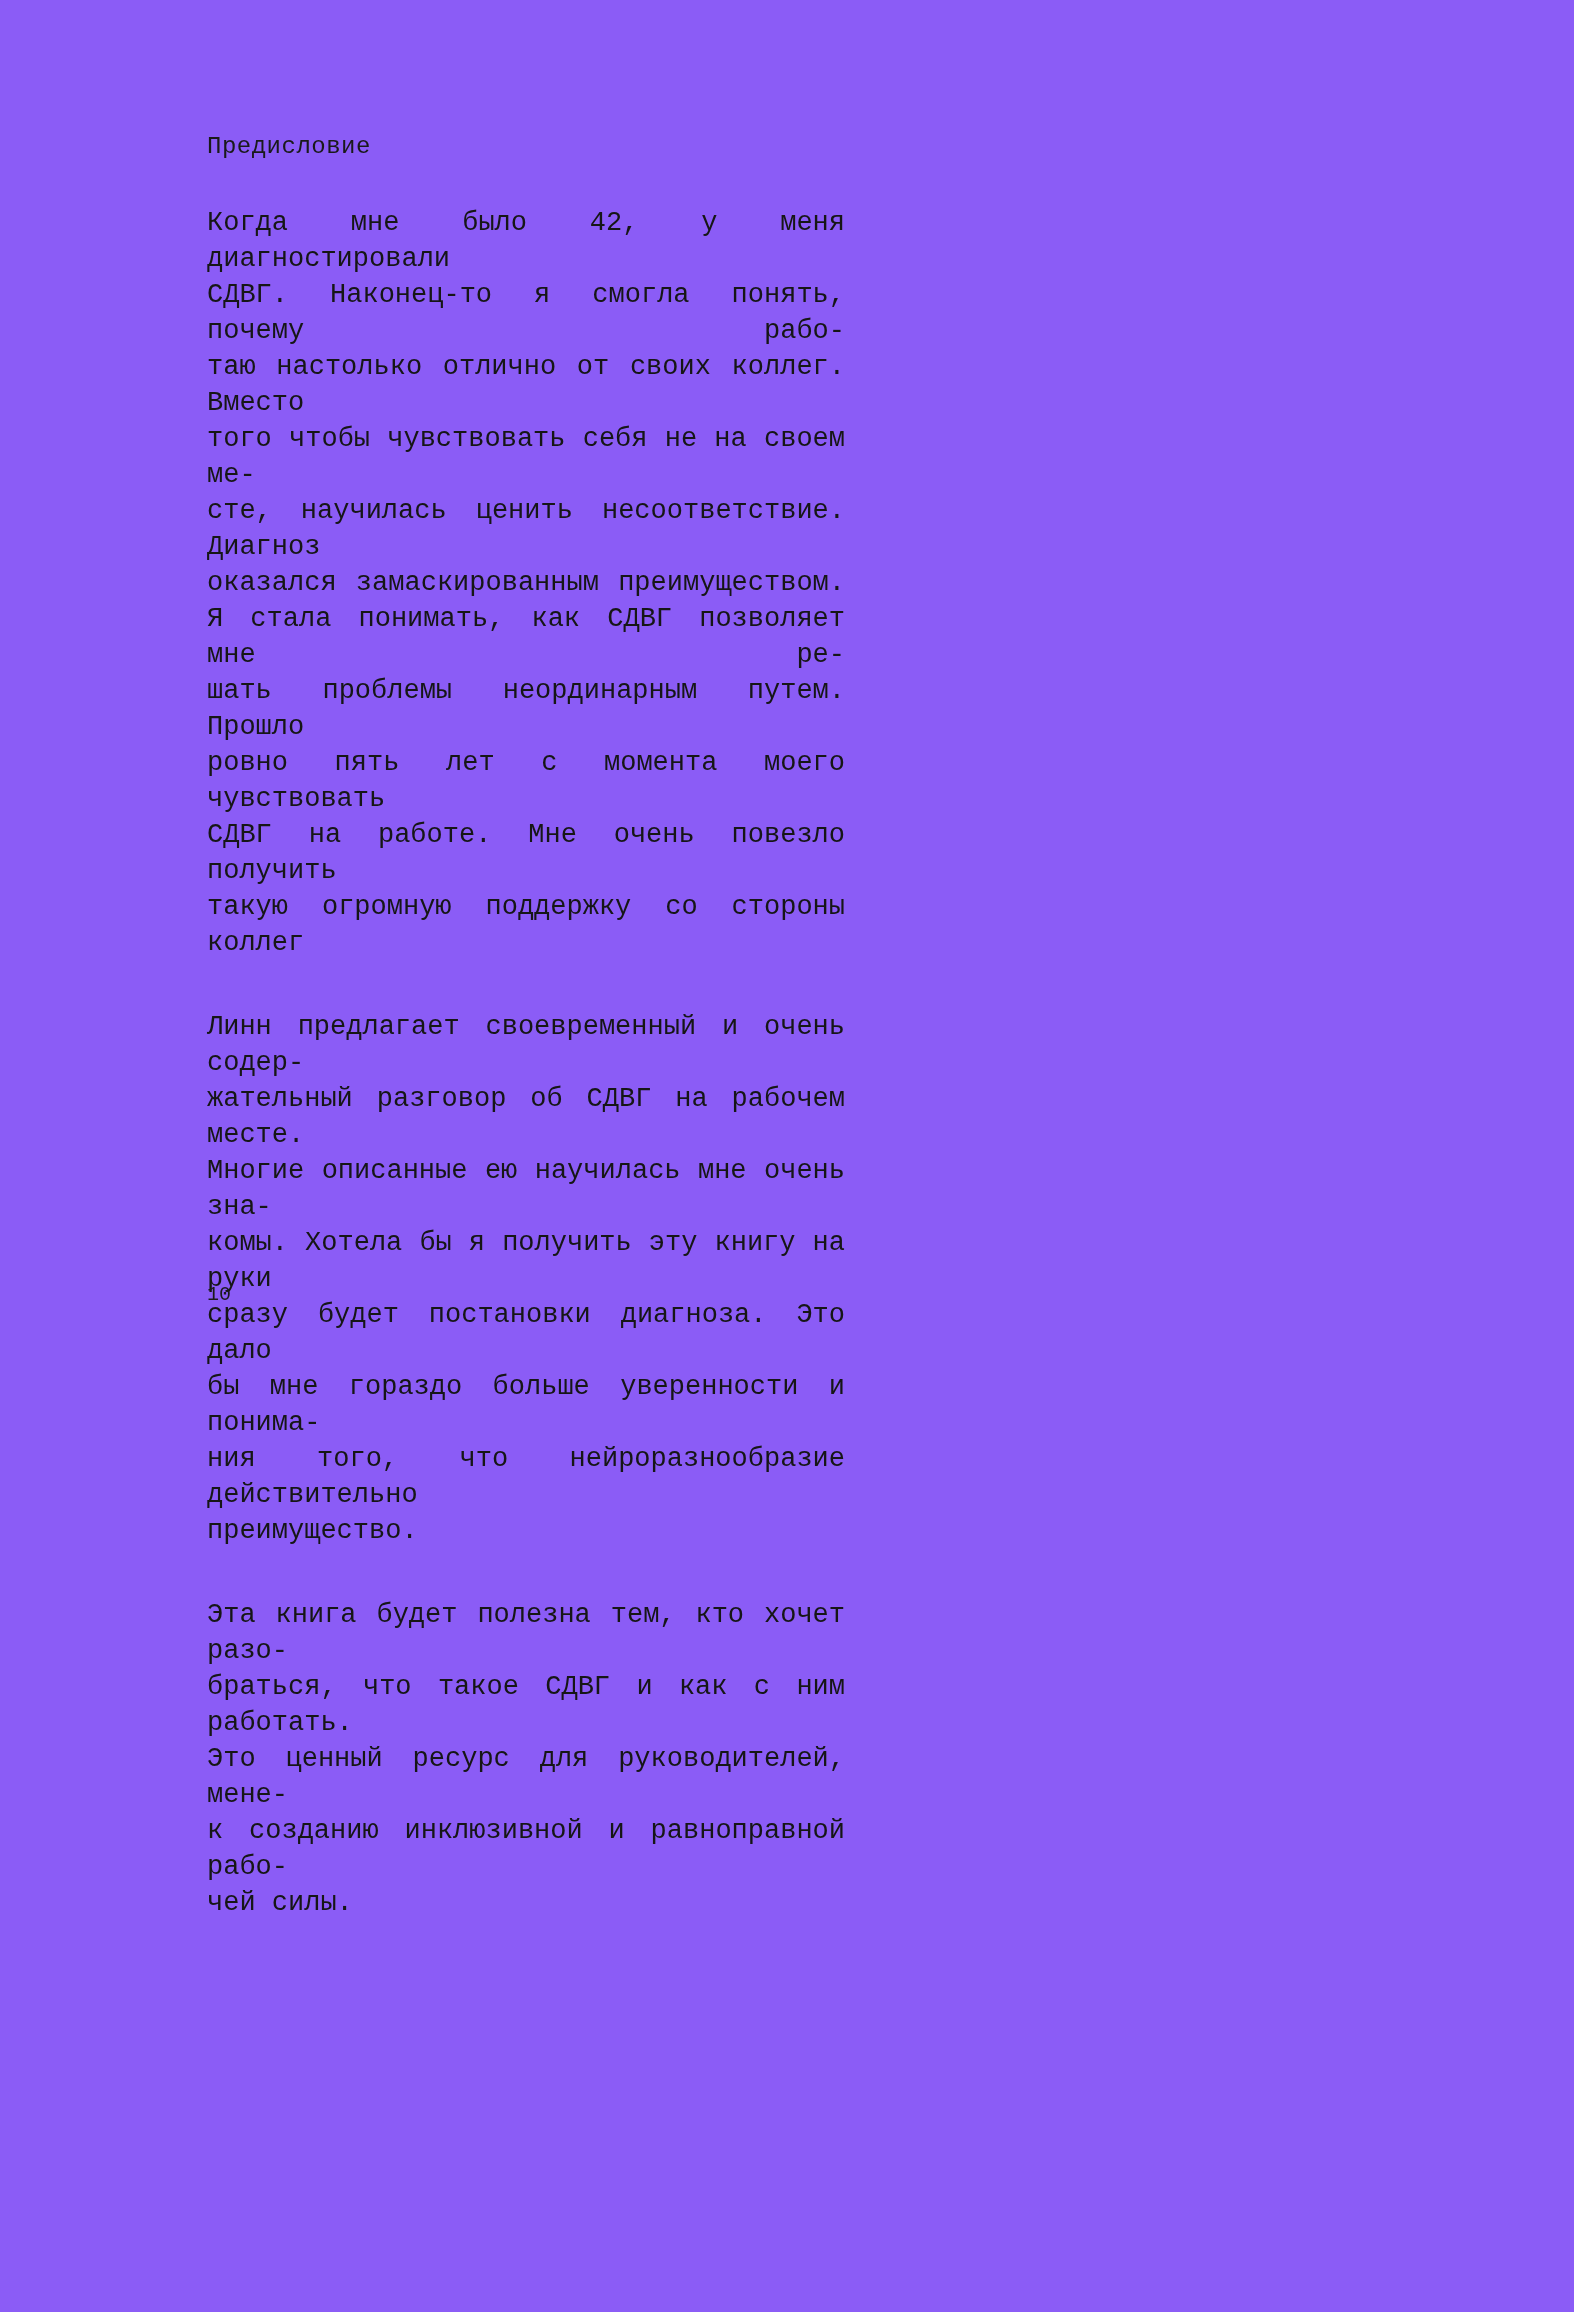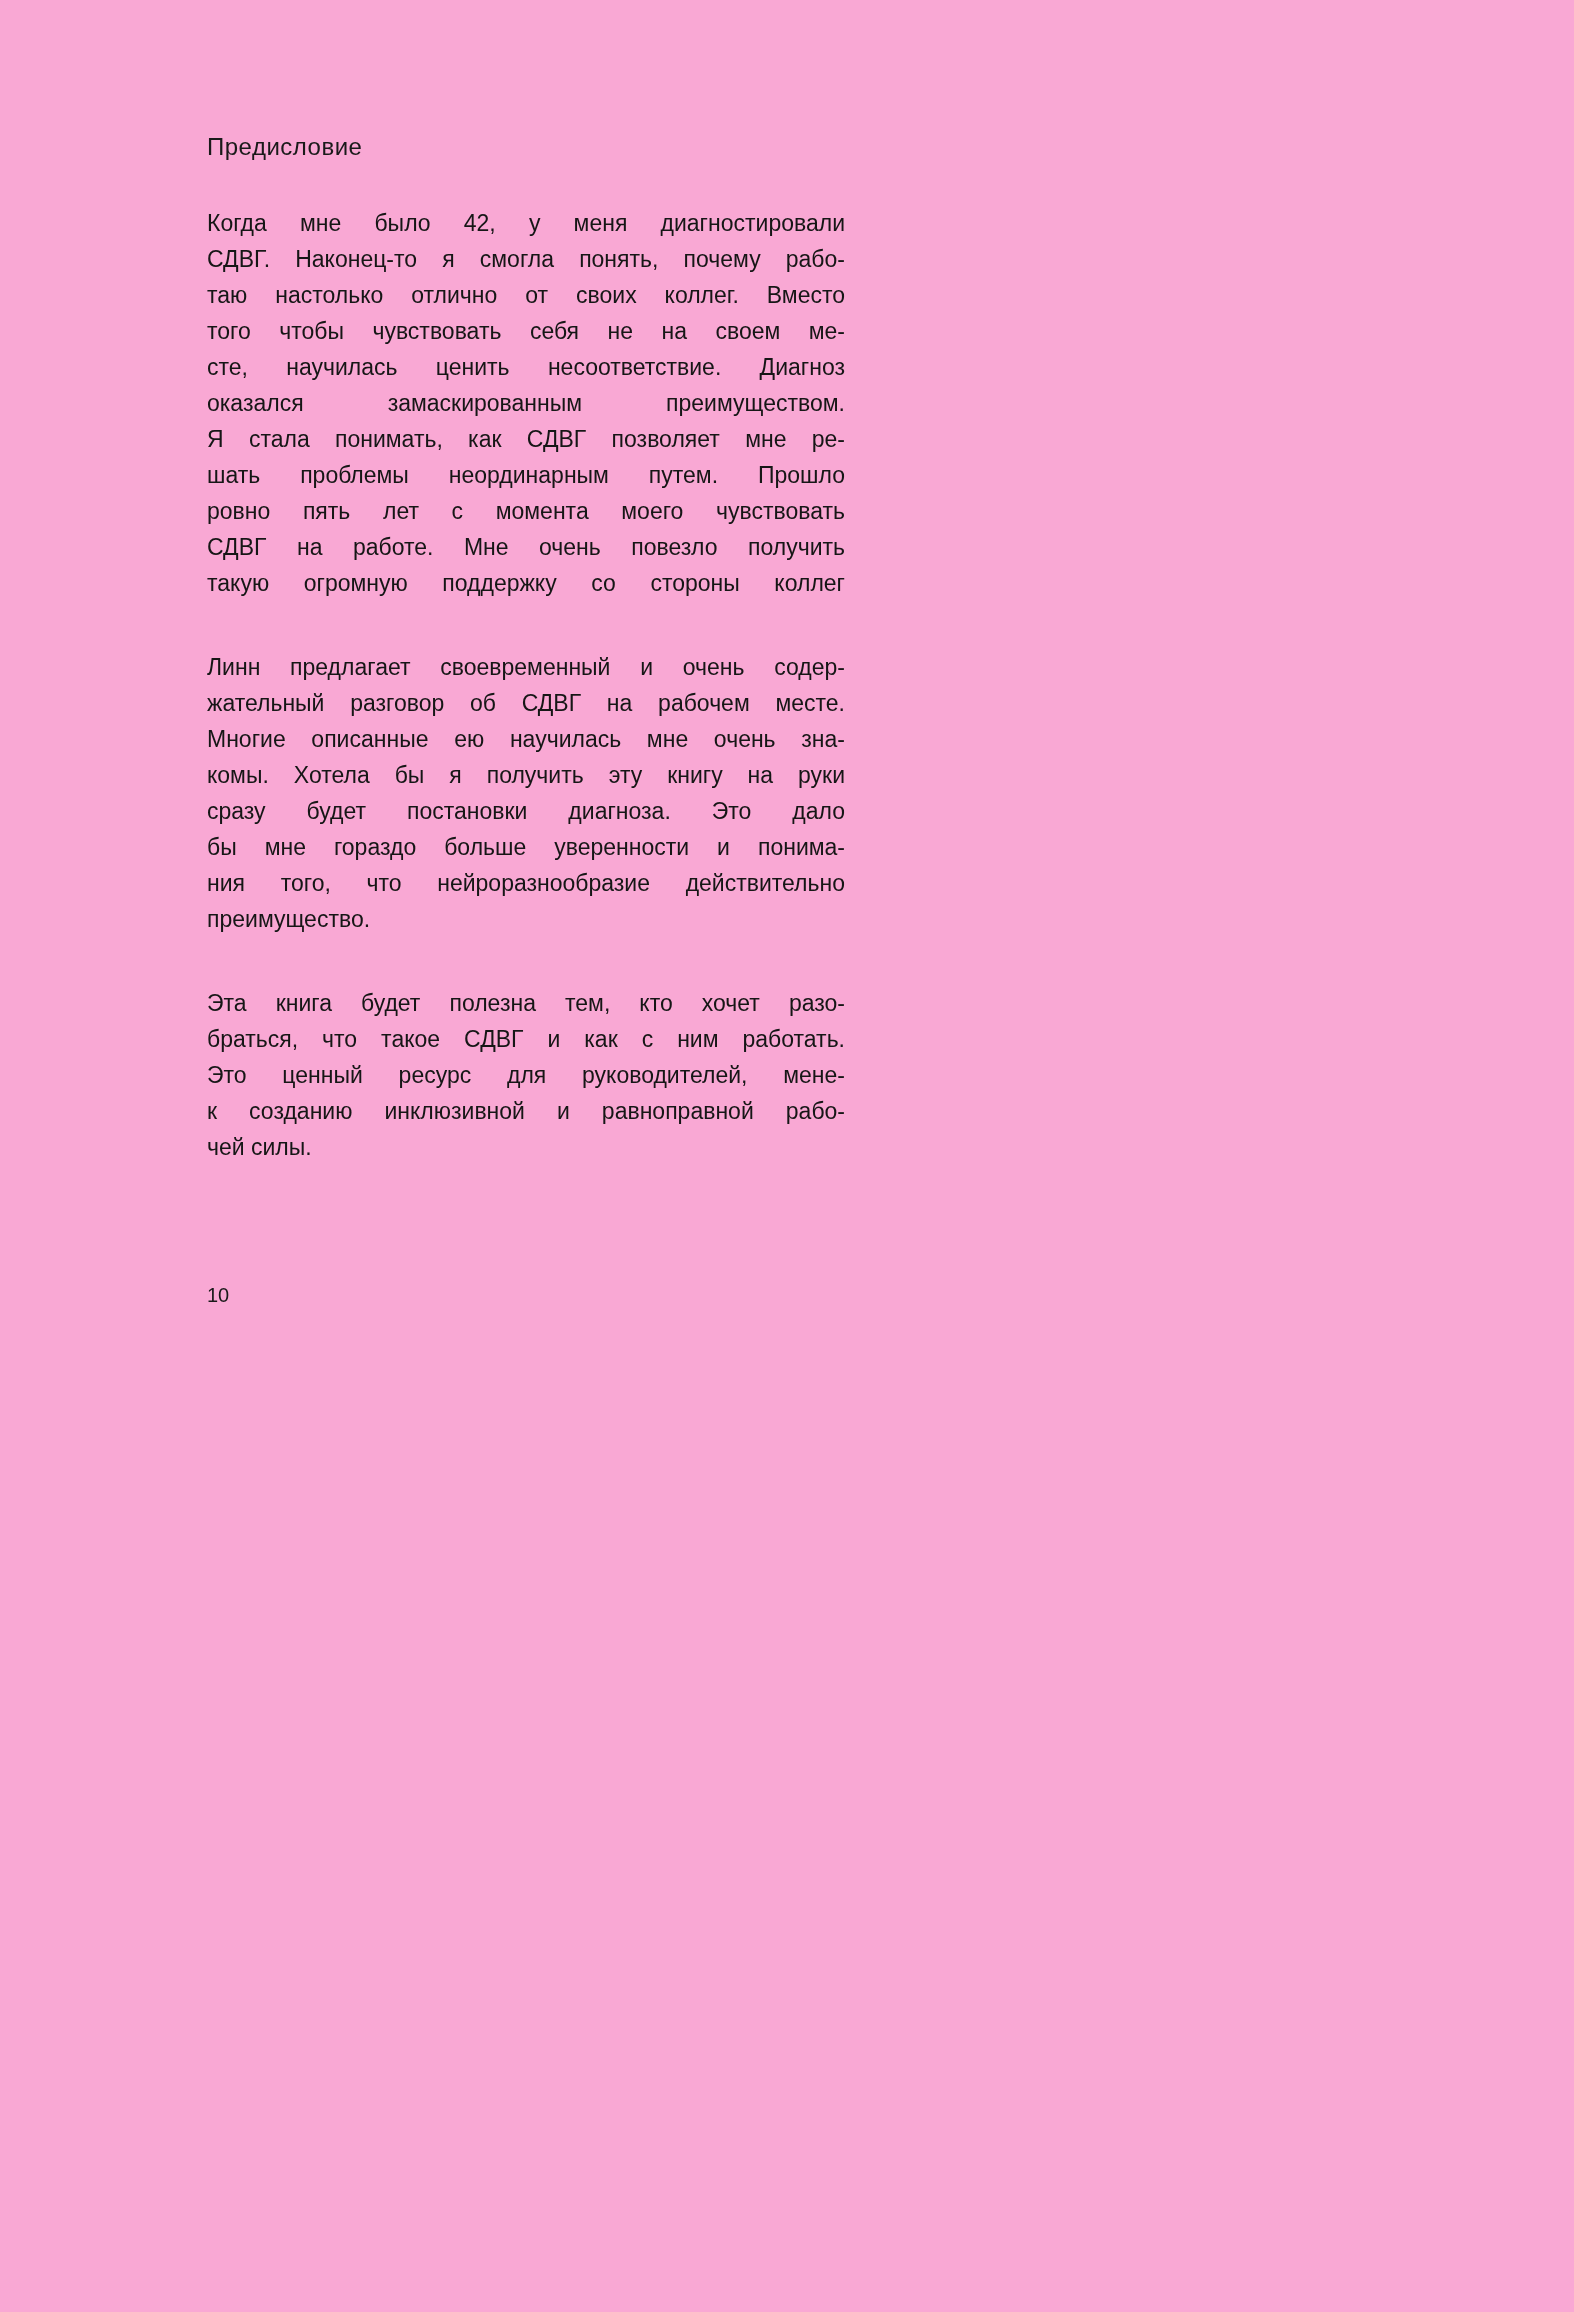--- a/index.html
+++ b/index.html
@@ -4,22 +4,22 @@
 <style>
   html, body {
     margin: 0;
     padding: 0;
     background: #ffffff;
   }
   .page {
     position: relative;
     width: 1575px;
     height: 2313px;
-    background: #f9a8d4;
-    font-family: Liberation Sans, sans-serif;
+    background: #8b5cf6;
+    font-family: Liberation Mono, monospace;
     color: #1a1a1a;
     overflow: hidden;
   }
   .content {
     position: absolute;
     left: 207px;
     top: 133px;
     width: 638px;
   }
   .running-header {
@@ -30,21 +30,21 @@
     margin-bottom: 44px;
     color: #1a1a1a;
   }
   .paragraph {
     margin: 0 0 48px 0;
   }
   .paragraph:last-child {
     margin-bottom: 0;
   }
   .line {
-    font-size: 23px;
+    font-size: 27px;
     line-height: 36px;
     font-weight: 400;
     color: #161616;
     text-align: justify;
     text-align-last: justify;
     white-space: normal;
   }
   .line.last {
     text-align-last: left;
   }

